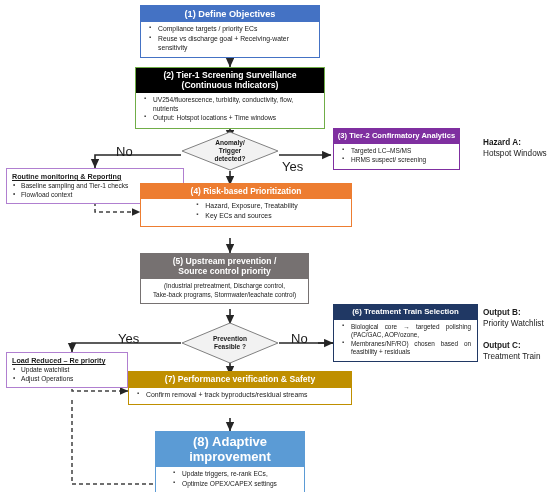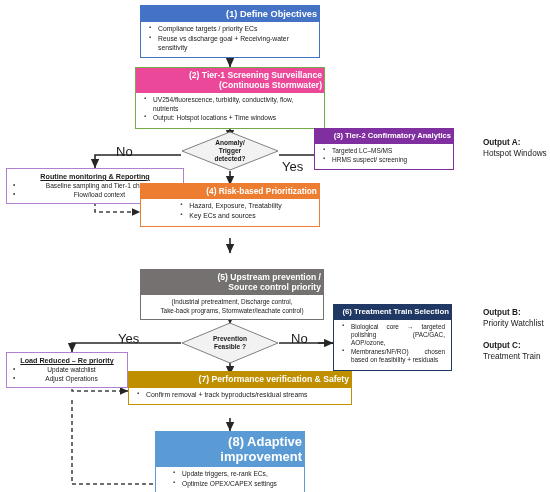--- a/index.html
+++ b/index.html
@@ -8,48 +8,48 @@
     font-family:"Liberation Sans","DejaVu Sans",sans-serif;
     color:#1a1a1a;
   }
   .canvas{position:absolute;left:0;top:0;width:550px;height:492px;}
   svg.wires{position:absolute;left:0;top:0;width:550px;height:492px;pointer-events:none;}
 
   
   .pbox{position:absolute;box-sizing:border-box;background:#ffffff;}
   .pbox .hdr{
     box-sizing:border-box;width:100%;
-    color:#ffffff;font-weight:bold;text-align:right;
+    color:#ffffff;font-weight:bold;text-align:center;
     padding:3px 2px 3px 2px;line-height:1.12;
   }
   .pbox .body{
     box-sizing:border-box;width:100%;
     padding:3px 6px 4px 6px;background:#ffffff;
   }
   .pbox ul{margin:0;padding:0 0 0 11px;list-style:none;}
   .pbox li{position:relative;line-height:1.28;margin:0 0 1px 0;}
   .pbox li:before{
     content:"\25AA";position:absolute;left:-9px;top:-1px;font-size:6px;color:#3d3d3d;
   }
   .pbox .plain{text-align:center;line-height:1.3;}
 
   
   .t-blue   > .hdr{background:#4472C4;} .t-blue{border:1px solid #4472C4;}
-  .t-green  > .hdr{background:#ec4899;} .t-green{border:1px solid #70AD47;}
+  .t-green  > .hdr{background:#000000;} .t-green{border:1px solid #70AD47;}
   .t-purple > .hdr{background:#7F2FA0;} .t-purple{border:1px solid #7F2FA0;}
   .t-orange > .hdr{background:#ED7D31;} .t-orange{border:1px solid #ED7D31;}
   .t-gray   > .hdr{background:#767171;} .t-gray{border:1px solid #767171;}
   .t-navy   > .hdr{background:#203864;} .t-navy{border:1px solid #203864;}
   .t-gold   > .hdr{background:#BF8F00;} .t-gold{border:1px solid #BF8F00;}
   .t-ltblue > .hdr{background:#5B9BD5;} .t-ltblue{border:1px solid #5B9BD5;}
 
   
   .notebox{
     position:absolute;box-sizing:border-box;background:#ffffff;
-    border:1px solid #B07FD0;padding:3px 5px 4px 5px;text-align:center;
+    border:1px solid #B07FD0;padding:3px 5px 4px 5px;
   }
   .notebox .nhdr{font-weight:bold;text-decoration:underline;font-size:7.2px;margin-bottom:1px;color:#1a1a1a;}
   .notebox ul{margin:0;padding:0 0 0 9px;list-style:none;}
   .notebox li{position:relative;line-height:1.3;font-size:6.6px;}
   .notebox li:before{content:"\2022";position:absolute;left:-8px;top:-1px;font-size:6.5px;color:#3d3d3d;}
 
   
   .diamond{position:absolute;}
   .diamond .dlabel{
     position:absolute;left:0;top:0;width:100%;height:100%;
@@ -115,21 +115,21 @@
       <ul>
         <li>Compliance targets / priority ECs</li>
         <li>Reuse vs discharge goal + Receiving-water sensitivity</li>
       </ul>
     </div>
   </div>
 
   <div class="pbox t-green" style="left:135px;top:67px;width:190px;">
     <div class="hdr" style="font-size:8.6px;">
       <div>(2) Tier-1 Screening Surveillance</div>
-      <div>(Continuous Stormwater)</div>
+      <div>(Continuous Indicators)</div>
     </div>
     <div class="body" style="font-size:6.6px;">
       <ul>
         <li>UV254/fluorescence,  turbidity,  conductivity,  flow, nutrients</li>
         <li>Output: Hotspot locations + Time windows</li>
       </ul>
     </div>
   </div>
 
   <div class="diamond" style="left:181px;top:131px;width:98px;height:40px;">
@@ -138,54 +138,54 @@
     </svg>
     <div class="dlabel">
       <span>Anomaly/</span>
       <span>Trigger</span>
       <span>detected?</span>
     </div>
   </div>
   <div class="flabel" style="left:116px;top:144px;">No</div>
   <div class="flabel" style="left:282px;top:159px;">Yes</div>
 
-  <div class="pbox t-purple" style="left:314px;top:128px;width:140px;">
+  <div class="pbox t-purple" style="left:333px;top:128px;width:127px;">
     <div class="hdr" style="font-size:7.6px;">(3) Tier-2 Confirmatory Analytics</div>
     <div class="body" style="font-size:6.5px;">
       <ul>
         <li>Targeted LC–MS/MS</li>
         <li>HRMS suspect/ screening</li>
       </ul>
     </div>
   </div>
 
   <div class="outlab" style="left:483px;top:137px;">
-    <b>Output A:</b>
+    <b>Hazard A:</b>
     <span>Hotspot Windows</span>
   </div>
 
   <div class="notebox" style="left:6px;top:168px;width:178px;">
     <div class="nhdr">Routine monitoring &amp; Reporting</div>
     <ul>
       <li>Baseline sampling and Tier-1 checks</li>
       <li>Flow/load context</li>
     </ul>
   </div>
 
-  <div class="pbox t-orange" style="left:140px;top:183px;width:180px;">
+  <div class="pbox t-orange" style="left:140px;top:183px;width:212px;">
     <div class="hdr" style="font-size:8.4px;">(4) Risk-based Prioritization</div>
     <div class="body" style="font-size:6.9px;text-align:center;">
       <ul style="display:inline-block;text-align:left;">
         <li>Hazard, Exposure, Treatability</li>
         <li>Key ECs and sources</li>
       </ul>
     </div>
   </div>
 
-  <div class="pbox t-gray" style="left:140px;top:253px;width:184px;margin-top:16px;">
+  <div class="pbox t-gray" style="left:140px;top:253px;width:169px;">
     <div class="hdr" style="font-size:8.6px;">
       <div>(5) Upstream prevention /</div>
       <div>Source control priority</div>
     </div>
     <div class="body" style="font-size:6.4px;">
       <div class="plain">(Industrial pretreatment, Discharge control,</div>
       <div class="plain">Take-back programs, Stormwater/leachate control)</div>
     </div>
   </div>
 
@@ -194,21 +194,21 @@
       <polygon points="49,1 97,21 49,41 1,21" fill="#F2F2F2" stroke="#808080" stroke-width="1"></polygon>
     </svg>
     <div class="dlabel">
       <span>Prevention</span>
       <span>Feasible ?</span>
     </div>
   </div>
   <div class="flabel" style="left:118px;top:331px;">Yes</div>
   <div class="flabel" style="left:291px;top:331px;">No</div>
 
-  <div class="pbox t-navy" style="left:333px;top:304px;width:119px;">
+  <div class="pbox t-navy" style="left:333px;top:304px;width:145px;">
     <div class="hdr" style="font-size:7.8px;">(6) Treatment Train Selection</div>
     <div class="body" style="font-size:6.4px;text-align:justify;">
       <ul>
         <li>Biological core → targeted polishing (PAC/GAC, AOP/ozone,</li>
         <li>Membranes/NF/RO) chosen based on feasibility + residuals</li>
       </ul>
     </div>
   </div>
 
   <div class="outlab" style="left:483px;top:340px;">

